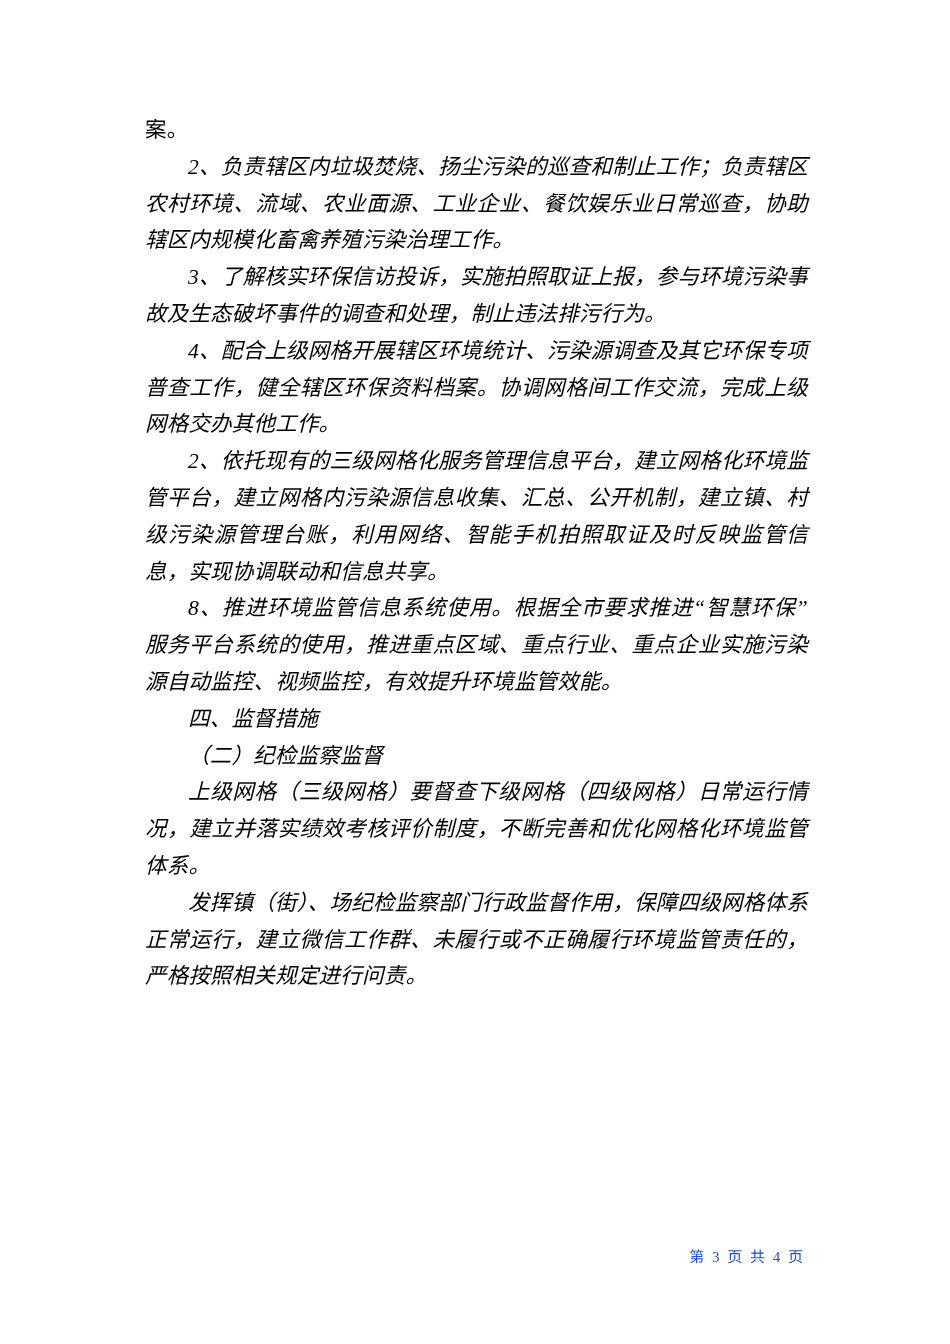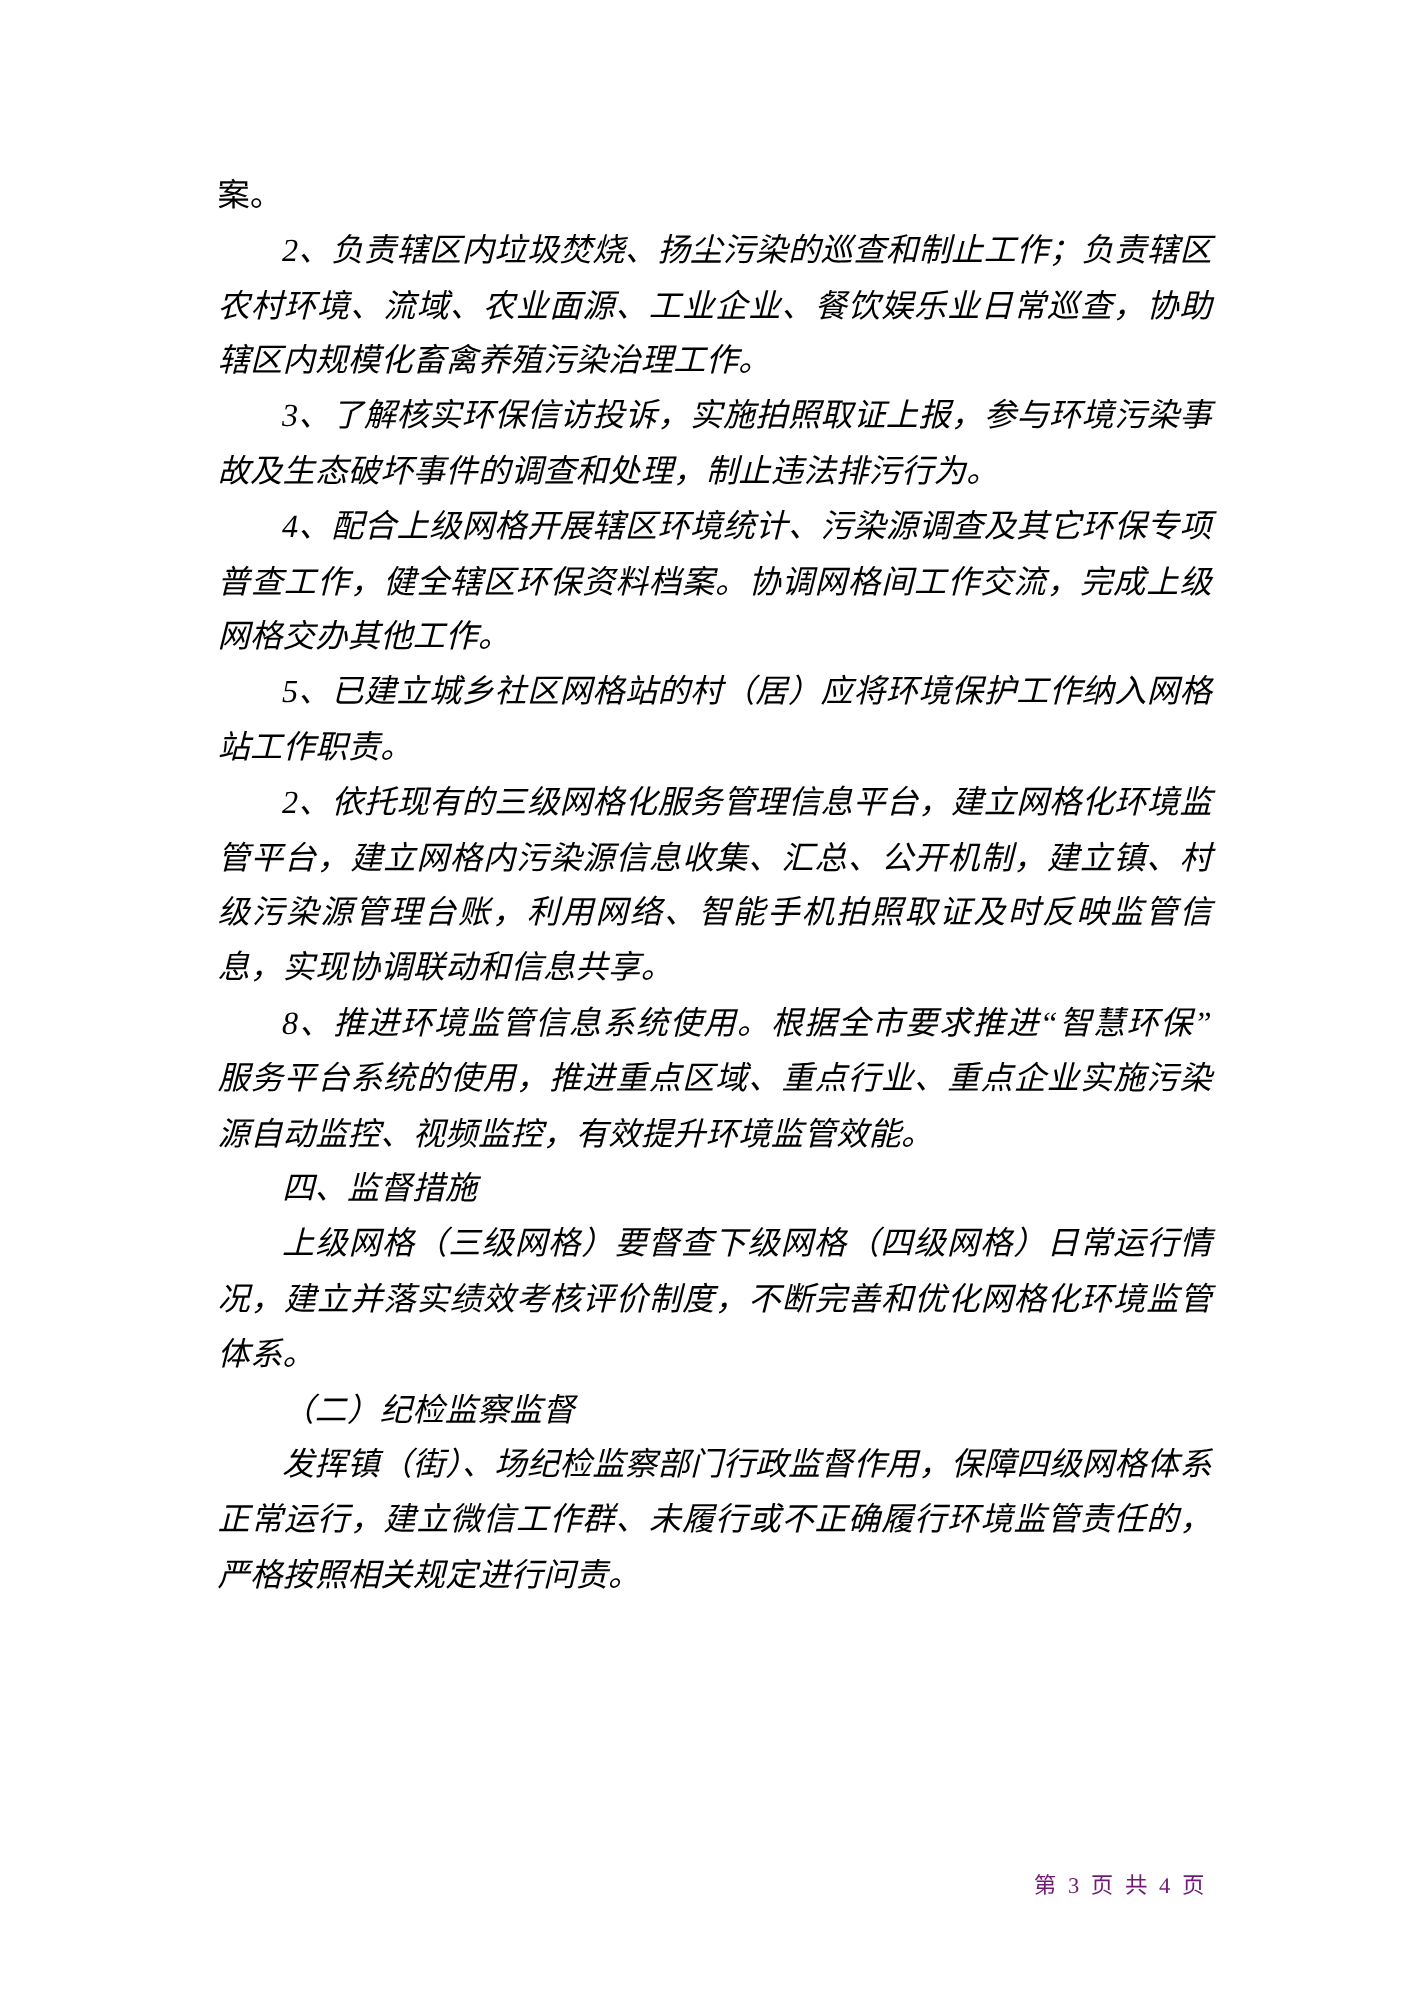--- a/index.html
+++ b/index.html
@@ -37,41 +37,40 @@
   .para.indent {
     text-indent: 43px; 
     font-style: italic;
   }
 
   .footer {
     position: absolute;
     right: 145px;
     top: 1245px;
     font-size: 15px;
-    color: #701a75;
+    color: #1d4ed8;
     letter-spacing: 2px;
     text-align: right;
   }
 </style>
 </head>
 <body>
 
 <div class="page">
 
   <div class="body-text">
       <p class="para">案。</p>
       <p class="para indent">2、负责辖区内垃圾焚烧、扬尘污染的巡查和制止工作；负责辖区农村环境、流域、农业面源、工业企业、餐饮娱乐业日常巡查，协助辖区内规模化畜禽养殖污染治理工作。</p>
       <p class="para indent">3、了解核实环保信访投诉，实施拍照取证上报，参与环境污染事故及生态破坏事件的调查和处理，制止违法排污行为。</p>
       <p class="para indent">4、配合上级网格开展辖区环境统计、污染源调查及其它环保专项普查工作，健全辖区环保资料档案。协调网格间工作交流，完成上级网格交办其他工作。</p>
-      <p class="para indent">5、已建立城乡社区网格站的村（居）应将环境保护工作纳入网格站工作职责。</p>
       <p class="para indent">2、依托现有的三级网格化服务管理信息平台，建立网格化环境监管平台，建立网格内污染源信息收集、汇总、公开机制，建立镇、村级污染源管理台账，利用网络、智能手机拍照取证及时反映监管信息，实现协调联动和信息共享。</p>
       <p class="para indent">8、推进环境监管信息系统使用。根据全市要求推进“智慧环保”服务平台系统的使用，推进重点区域、重点行业、重点企业实施污染源自动监控、视频监控，有效提升环境监管效能。</p>
       <p class="para indent">四、监督措施</p>
+      <p class="para indent">（二）纪检监察监督</p>
       <p class="para indent">上级网格（三级网格）要督查下级网格（四级网格）日常运行情况，建立并落实绩效考核评价制度，不断完善和优化网格化环境监管体系。</p>
-      <p class="para indent">（二）纪检监察监督</p>
       <p class="para indent">发挥镇（街）、场纪检监察部门行政监督作用，保障四级网格体系正常运行，建立微信工作群、未履行或不正确履行环境监管责任的，严格按照相关规定进行问责。</p>
     </div>
 
   <div class="footer">
     <span>第 3 页 共 4 页</span>
   </div>
 
 </div>
 
 </body></html>

